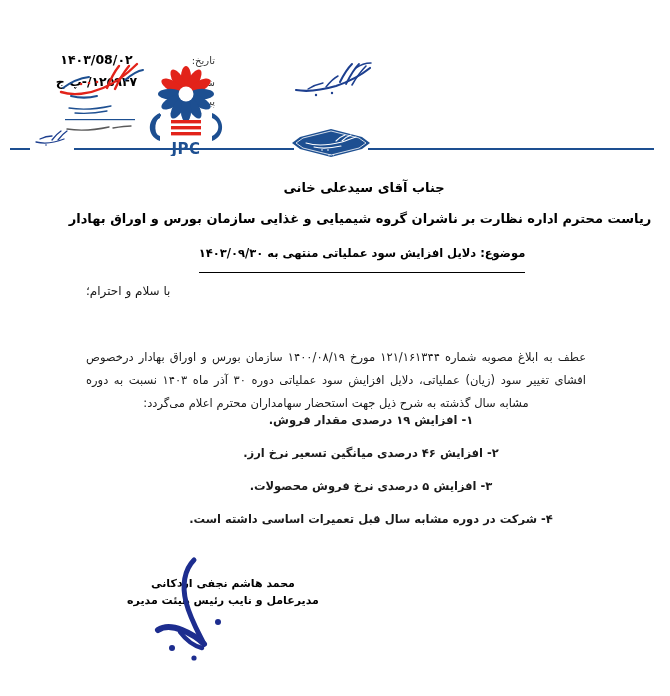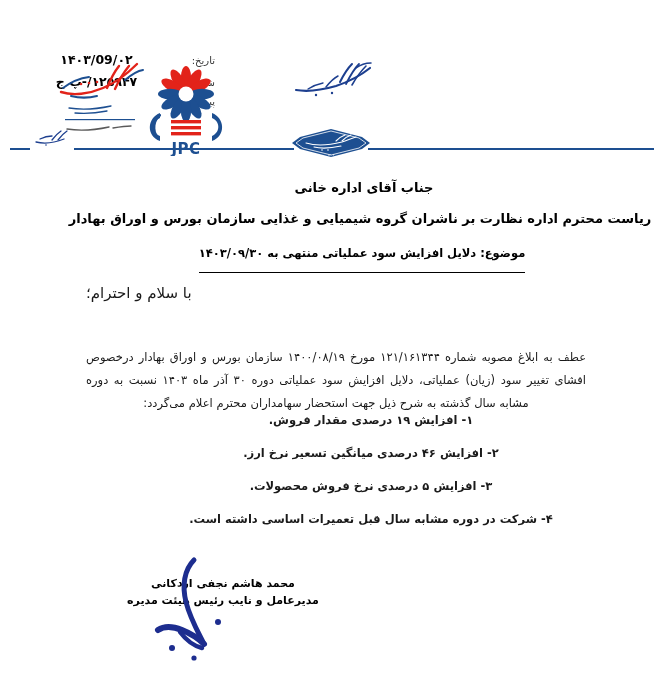--- a/index.html
+++ b/index.html
@@ -179,21 +179,21 @@
     padding-bottom: 12px;
     display: inline-block;
   }
 
   .greeting {
     position: absolute;
     top: 284px;
     right: 0;
     width: 584px;
     text-align: left;
-    font-size: 15px;
+    font-size: 12px;
     color: #1a1a1a;
   }
 
   .para {
     position: absolute;
     right: 84px;
     width: 500px;
     font-size: 11.5px;
     line-height: 23px;
     color: #1a1a1a;
@@ -256,21 +256,21 @@
 </head>
 <body>
 
 <div class="page">
 
   <div class="header">
 
     <div class="meta">
       <div class="meta-row">
         <span class="meta-label">تاریخ:</span>
-        <span class="meta-value">۱۴۰۳/09/۰۲</span>
+        <span class="meta-value">۱۴۰۳/08/۰۲</span>
       </div>
       <div class="meta-row">
         <span class="meta-label">شماره:</span>
         <span class="meta-value">۱۲۵۹۴۷/-پ ج</span>
       </div>
       <div class="meta-row">
         <span class="meta-label">پیوست:</span>
         <span class="meta-value"></span>
       </div>
     </div>
@@ -386,21 +386,21 @@
           <path d="M4 14 C12 16 22 15 32 11"></path>
           <path d="M20 12 C23 8 26 5 29 3"></path>
           <path d="M26 12 C29 8 32 5 35 3"></path>
           <path d="M8 11 C12 9 16 8 20 8"></path>
         </g>
         <circle cx="14" cy="17" r="0.8" fill="#1d3f8f"></circle>
       </svg>
     </div>
   </div>
 
-  <div class="addressee">جناب آقای اداره خانی</div>
+  <div class="addressee">جناب آقای سیدعلی خانی</div>
 
   <div class="addressee-role">ریاست محترم اداره نظارت بر ناشران گروه شیمیایی و غذایی سازمان بورس و اوراق بهادار</div>
 
   <div class="subject">
     <span class="u">موضوع: دلایل افزایش سود عملیاتی منتهی به ۱۴۰۳/۰۹/۳۰</span>
   </div>
 
   <div class="greeting">با سلام و احترام؛</div>
 
   <div class="para p1">عطف به ابلاغ مصوبه شماره ۱۲۱/۱۶۱۳۴۴ مورخ ۱۴۰۰/۰۸/۱۹ سازمان بورس و اوراق بهادار درخصوص</div>

